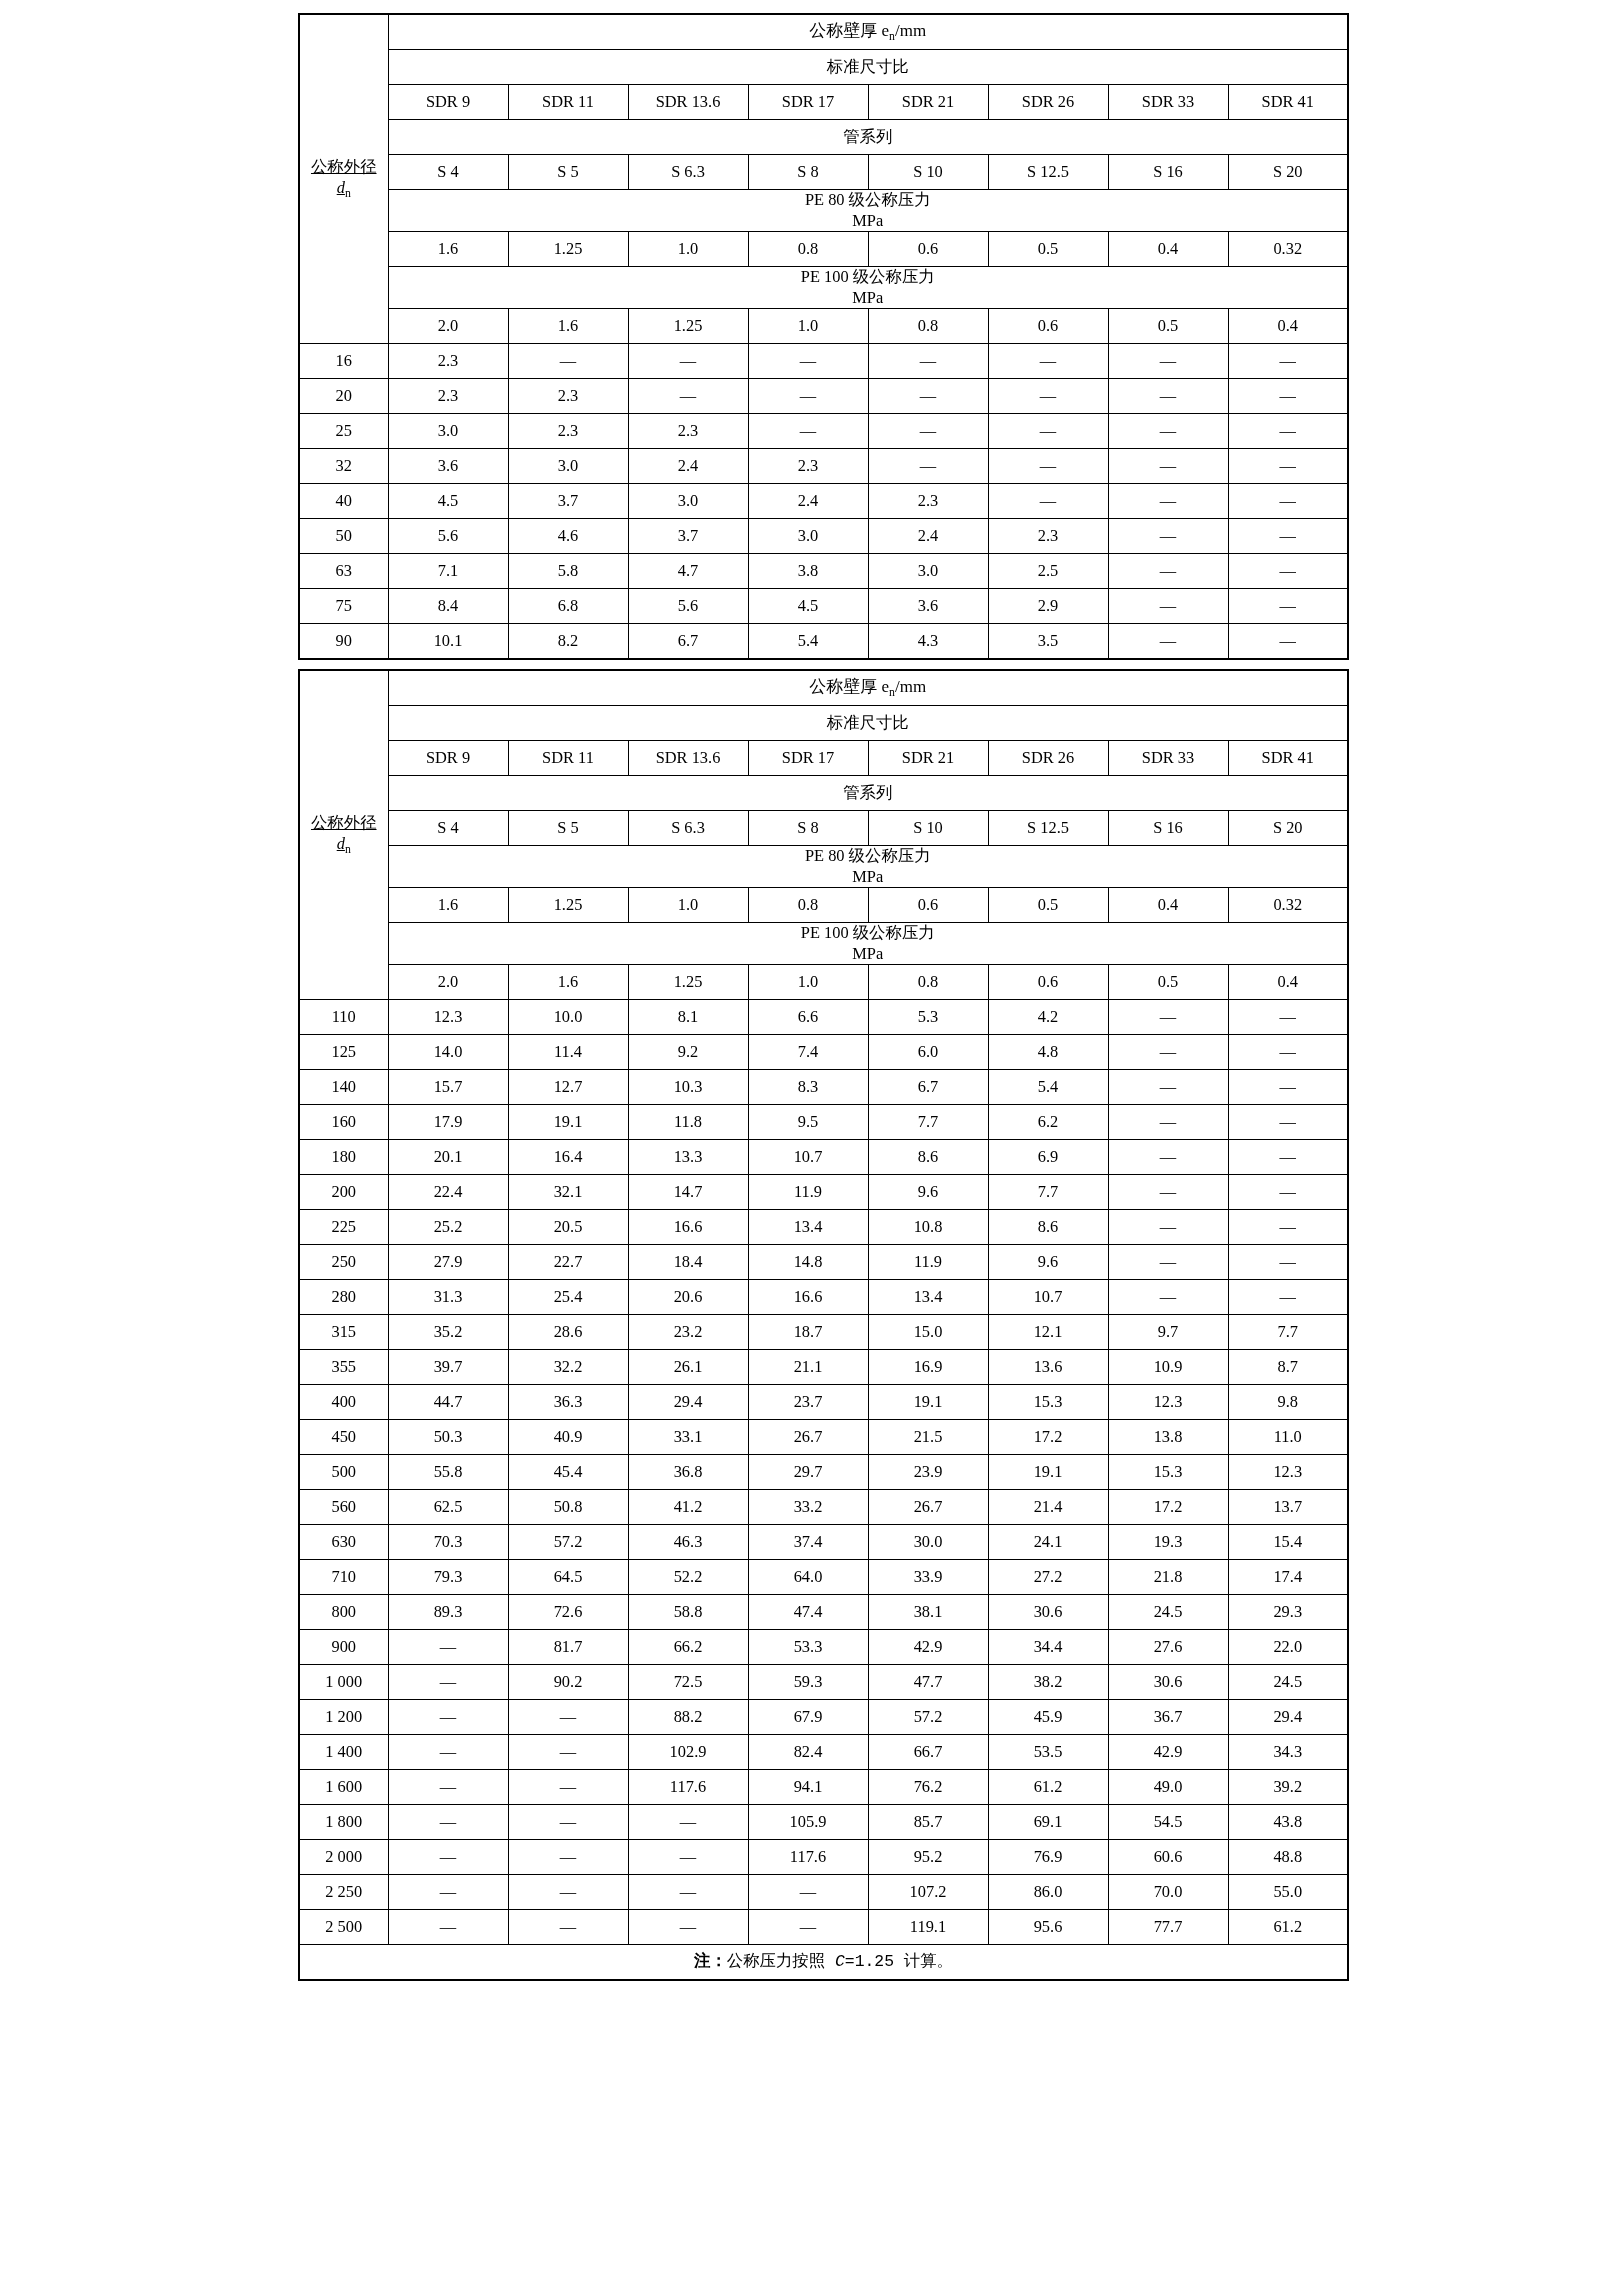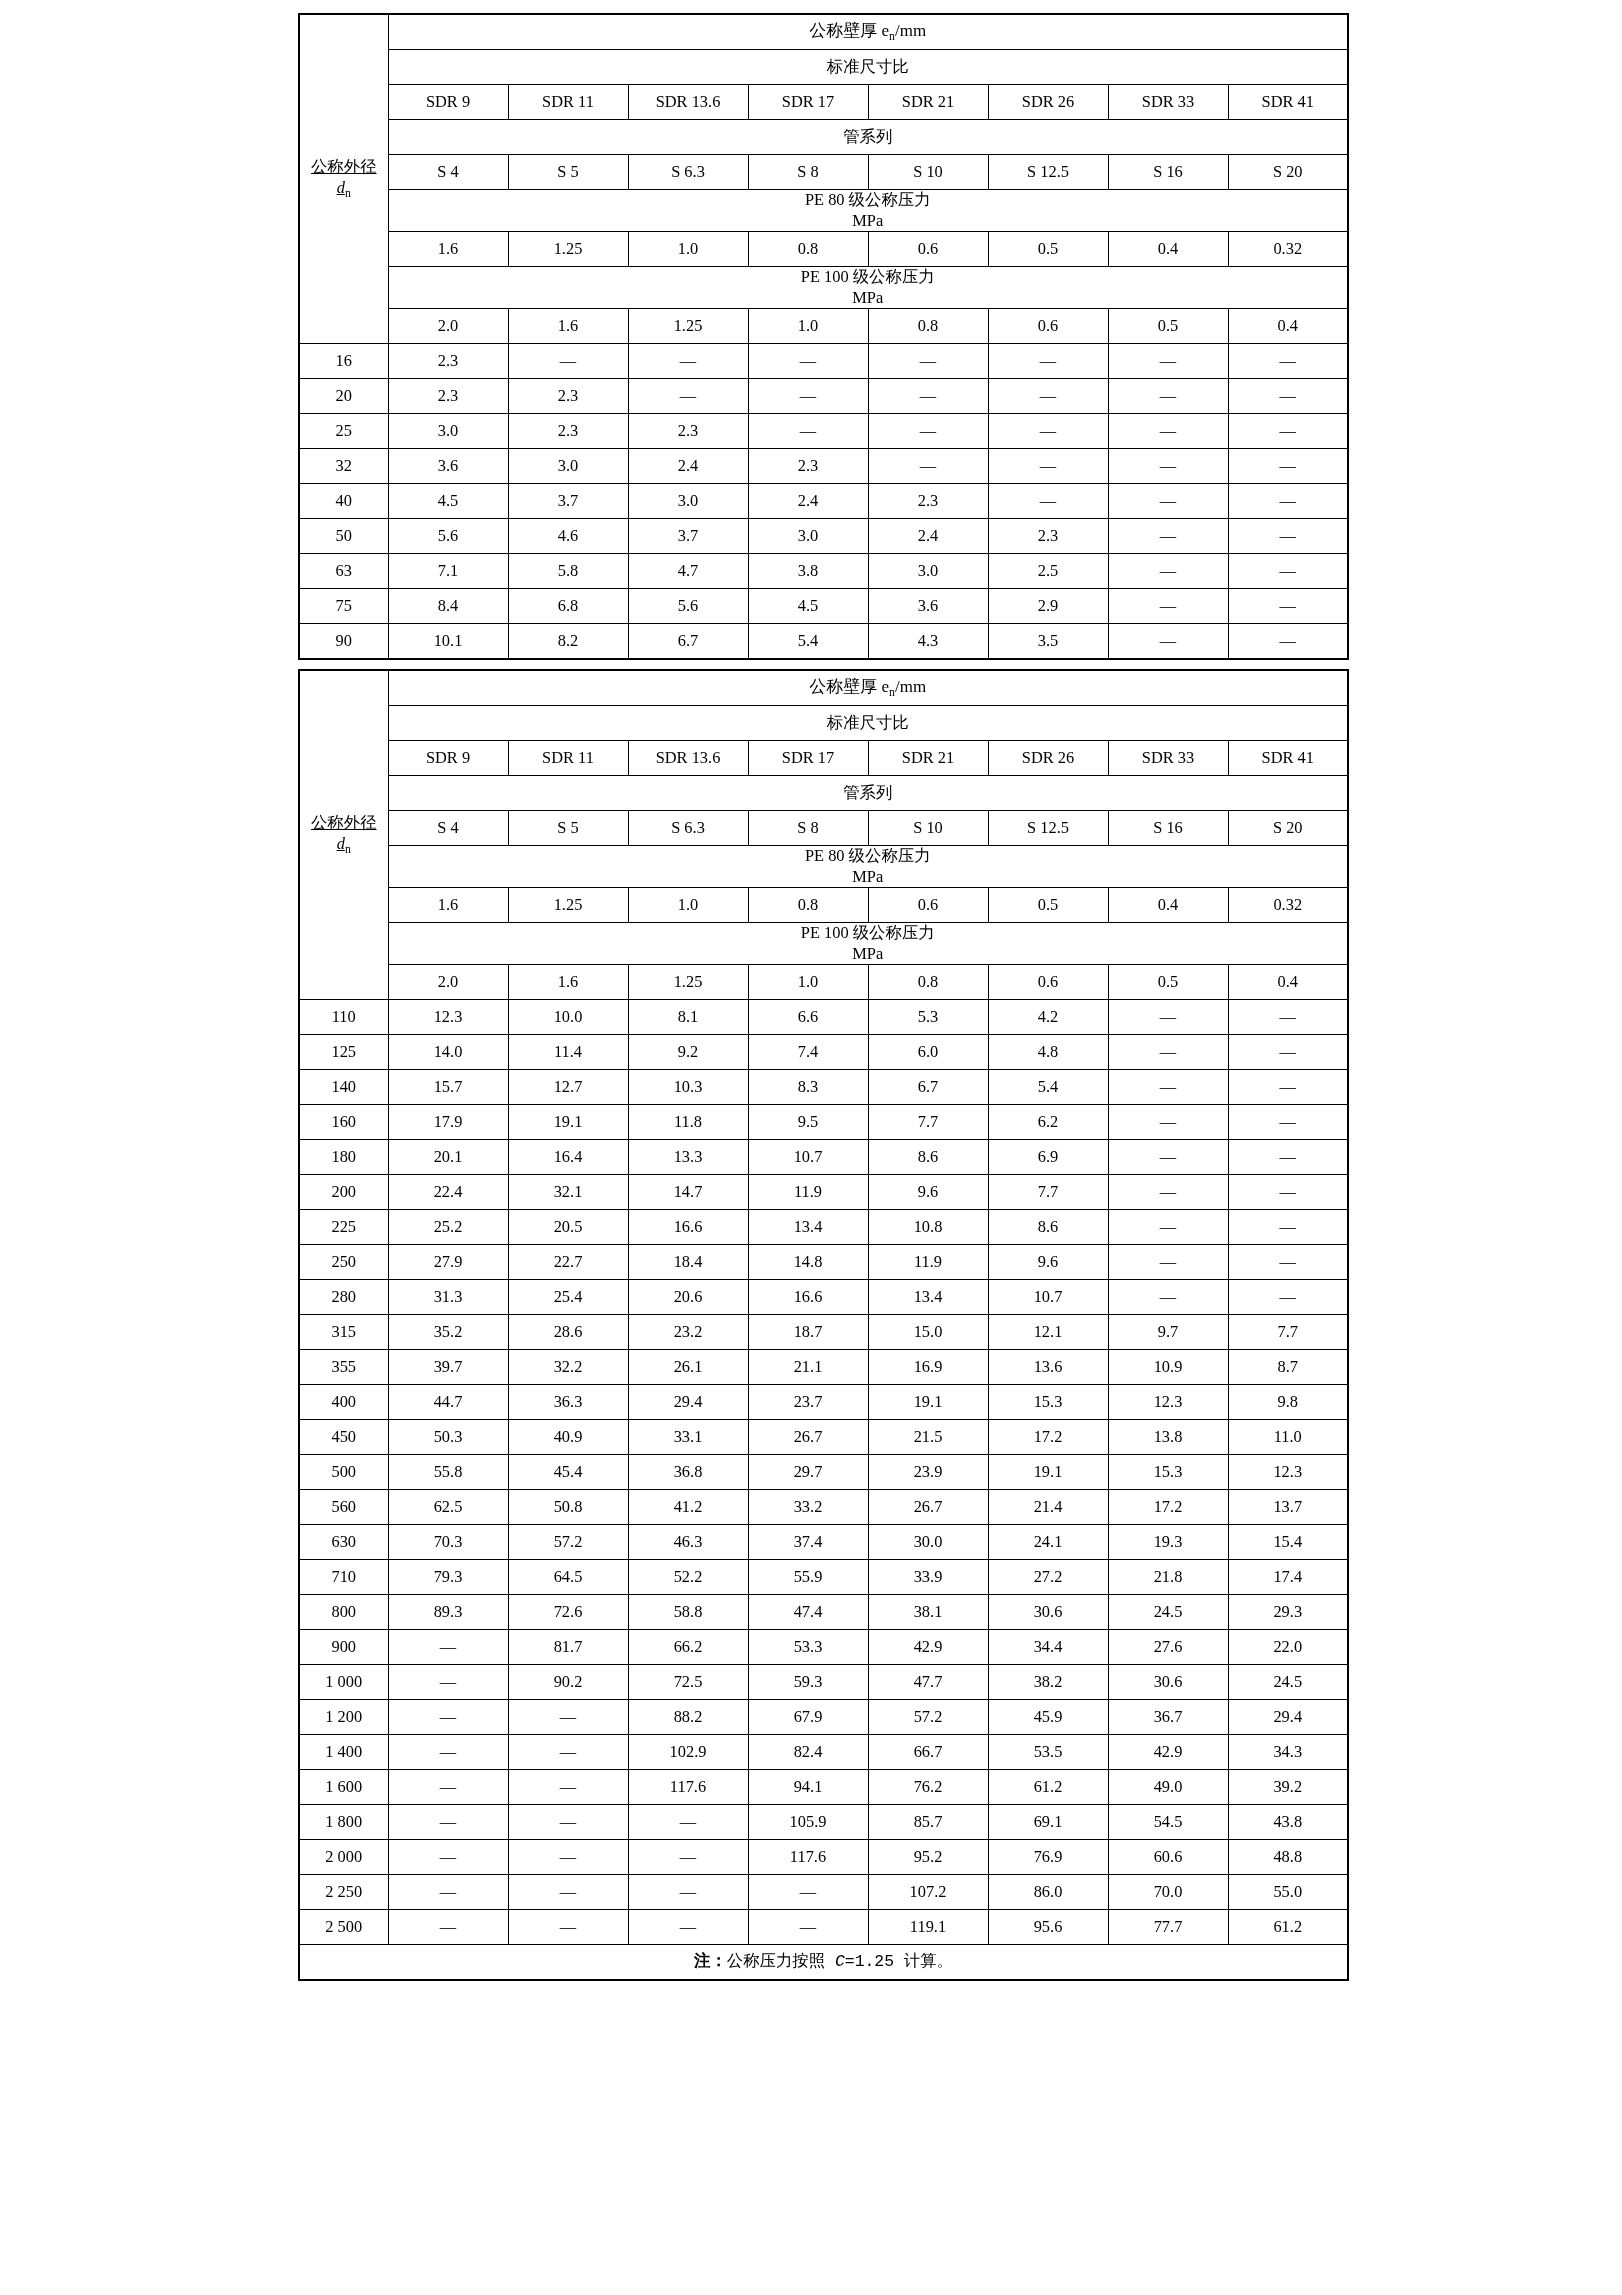--- a/index.html
+++ b/index.html
@@ -525,21 +525,21 @@
           <td>30.0</td>
           <td>24.1</td>
           <td>19.3</td>
           <td>15.4</td>
         </tr>
         <tr class="data-row">
           <td>710</td>
           <td>79.3</td>
           <td>64.5</td>
           <td>52.2</td>
-          <td>55.9</td>
+          <td>64.0</td>
           <td>33.9</td>
           <td>27.2</td>
           <td>21.8</td>
           <td>17.4</td>
         </tr>
         <tr class="data-row">
           <td>800</td>
           <td>89.3</td>
           <td>72.6</td>
           <td>58.8</td>

